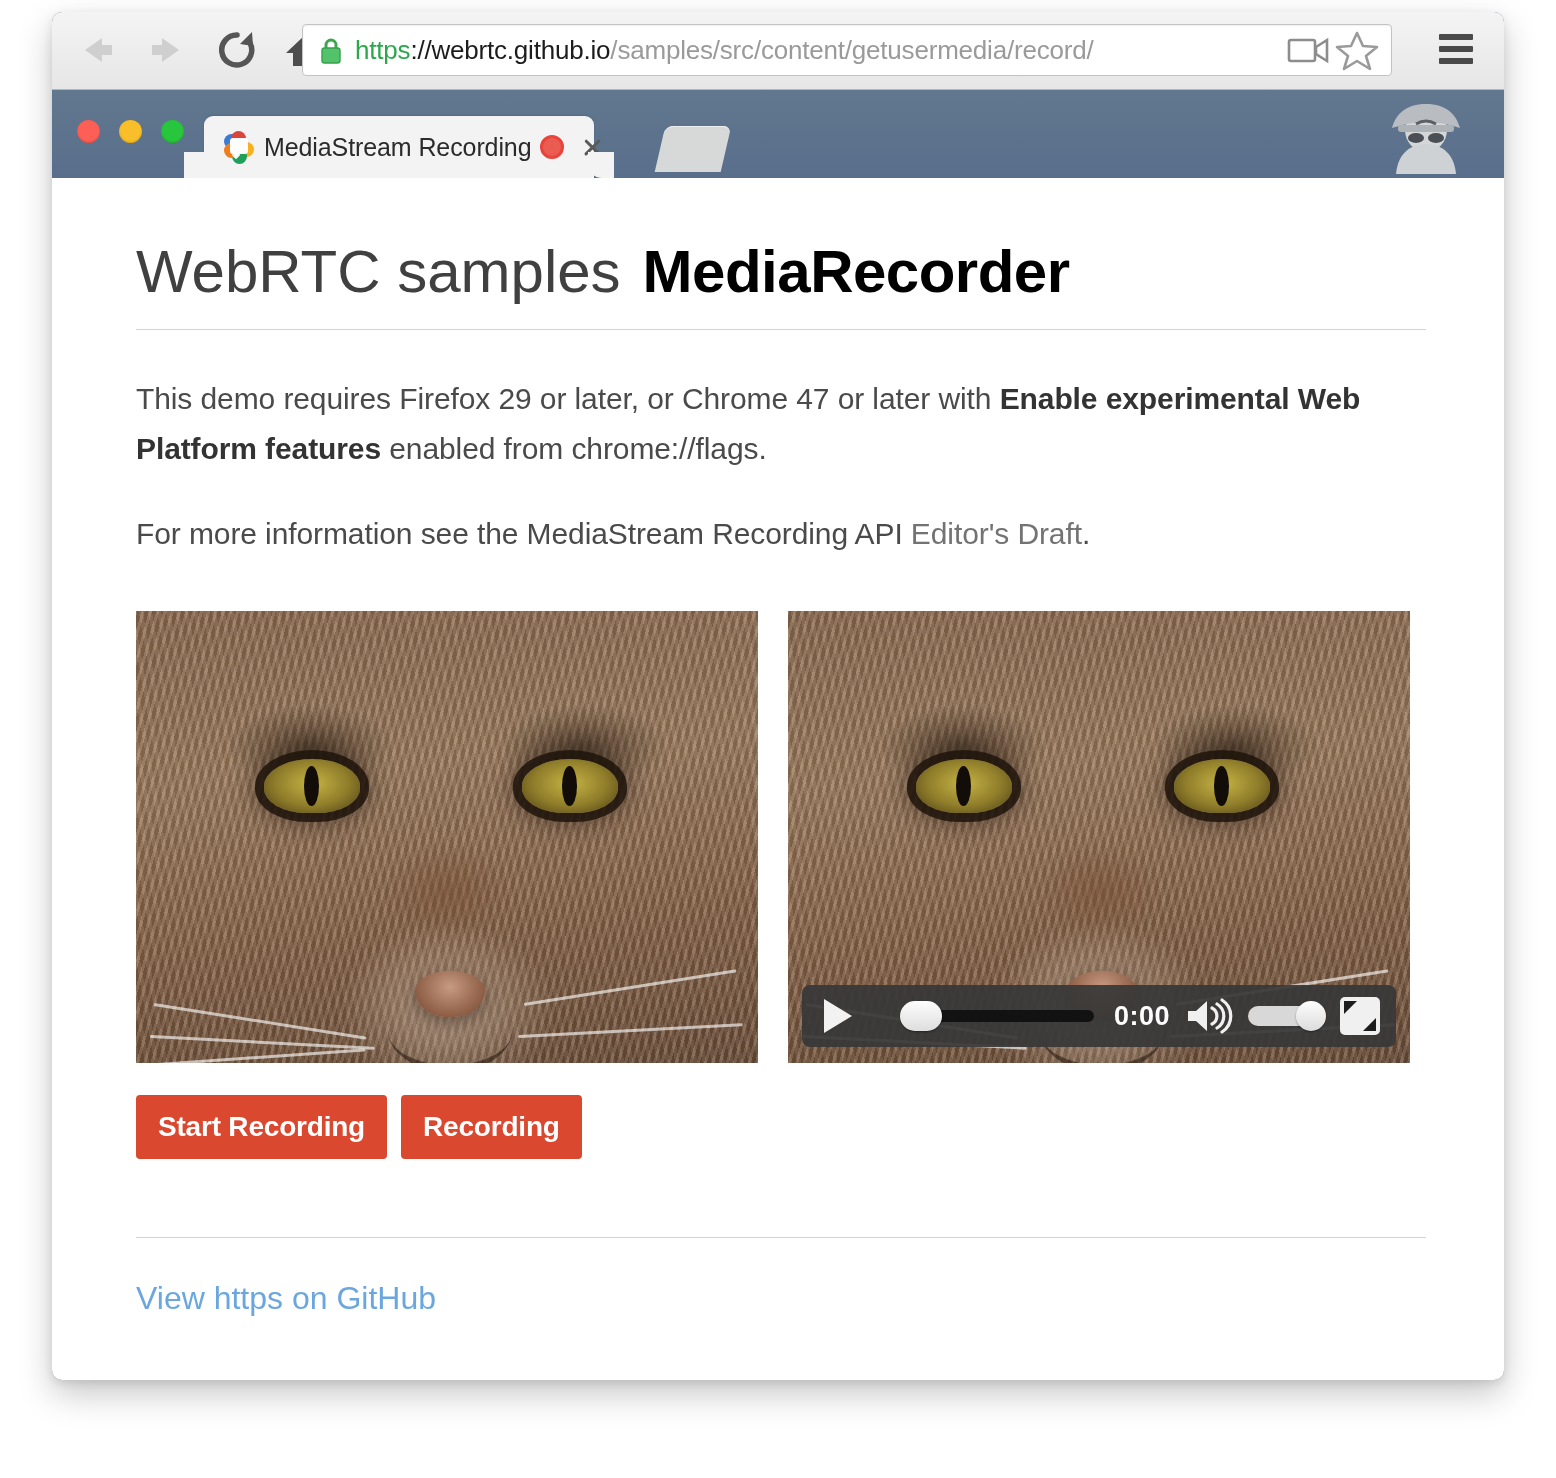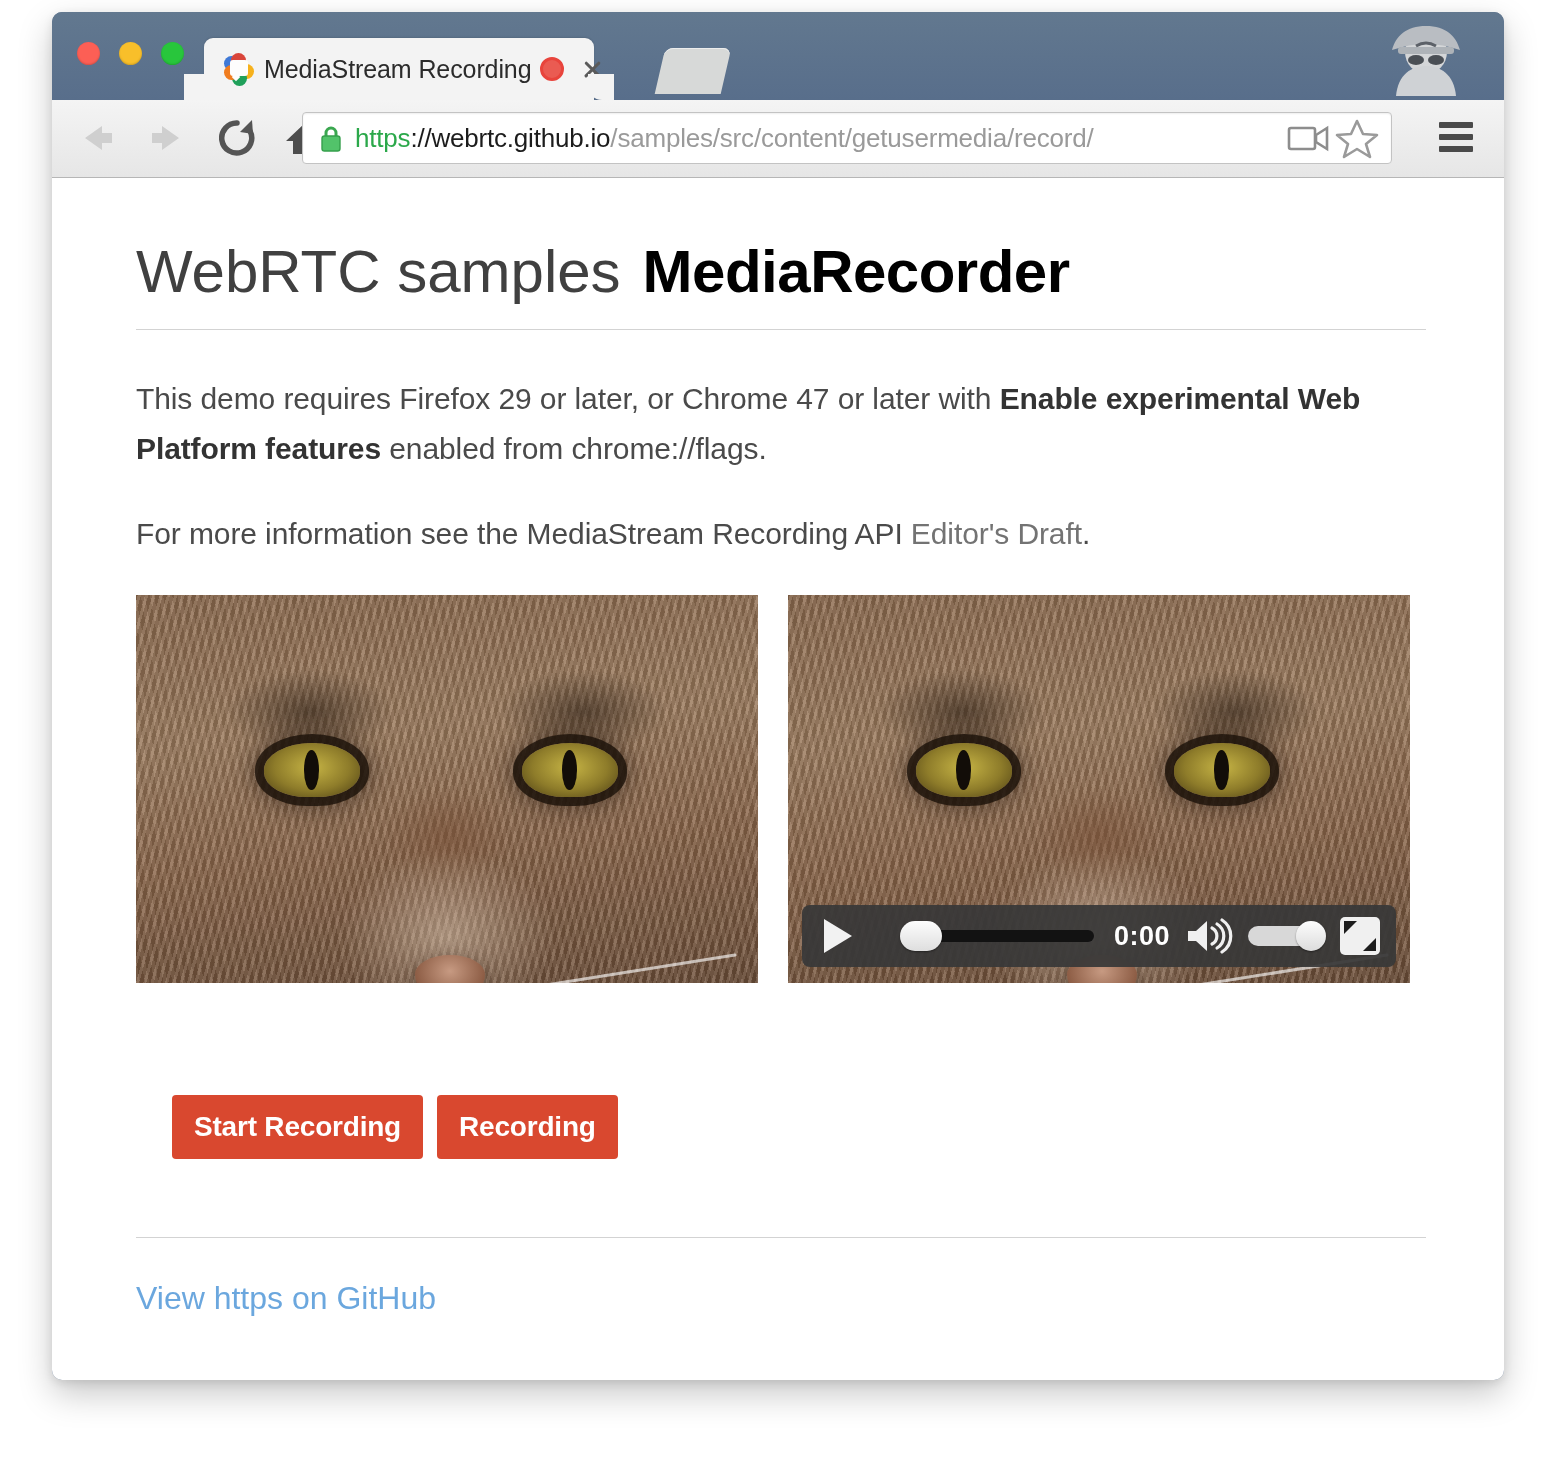--- a/index.html
+++ b/index.html
@@ -284,23 +284,23 @@
   .inline-link { color: #737373; text-decoration: none; }
 
   
   #videos {
     position: relative;
     margin-top: 36px;
     height: 474px;
   }
   .video-box {
     position: absolute;
-    top: 0;
+    top: 16px;
     width: 622px;
-    height: 388px;
+    height: 452px;
     overflow: hidden;
     background: #6b4a33;
   }
   #video-live      { left: 0px; }
   #video-recorded  { left: 652px; }
 
   
   .cat {
     position: absolute;
     inset: 0;
@@ -450,21 +450,20 @@
     border-right: 13px solid #1d1d1d;
     border-top: 13px solid transparent;
   }
 
   
   #button-row {
     display: flex;
     gap: 14px;
     margin-top: 26px;
     align-items: flex-start;
-    margin-left: 36px;
   }
   .action-btn {
     background: #d9482f;
     color: #ffffff;
     font-size: 28px;
     font-weight: bold;
     border: none;
     padding: 0 22px;
     height: 64px;
     border-radius: 4px;
@@ -485,55 +484,20 @@
     margin-top: 42px;
     font-size: 32px;
     color: #6ba7de;
     text-decoration: none;
   }
 </style>
 </head>
 <body>
 
 <div id="browser-window">
-
-  <div id="titlebar">
-
-    <div class="traffic-lights">
-      <div class="light red"></div>
-      <div class="light yellow"></div>
-      <div class="light green"></div>
-    </div>
-
-    <div id="tab-active">
-      <div class="favicon">
-        <div class="petal p-blue"></div>
-        <div class="petal p-top"></div>
-        <div class="petal p-right"></div>
-        <div class="petal p-bottom"></div>
-        <div class="petal p-left"></div>
-        <div class="fav-center"></div>
-      </div>
-      <span id="tab-title">MediaStream Recording</span>
-      <div id="tab-record-dot"></div>
-      <div id="tab-close"></div>
-    </div>
-
-    <div id="new-tab-button"></div>
-
-    <svg id="incognito-avatar" viewBox="0 0 88 84">
-      <ellipse cx="44" cy="36" rx="21" ry="22" fill="#d4d6d8"></ellipse>
-      <path d="M14 80 C16 58 30 50 44 50 C58 50 72 58 74 80 Z" fill="#cfd2d5"></path>
-      <path d="M10 34 C14 20 24 10 44 10 C64 10 74 20 78 34 C66 30 56 28 44 28 C32 28 22 30 10 34 Z" fill="#b9bdc2"></path>
-      <rect x="16" y="31" width="56" height="7" rx="3" fill="#aeb3b8"></rect>
-      <ellipse cx="34" cy="44" rx="8" ry="5" fill="#4a4f55"></ellipse>
-      <ellipse cx="54" cy="44" rx="8" ry="5" fill="#4a4f55"></ellipse>
-      <path d="M34 30 Q44 24 54 30" stroke="#5c6168" stroke-width="3" fill="none"></path>
-    </svg>
-  </div>
 
   <div id="toolbar">
 
     <svg class="nav-btn" id="nav-back" viewBox="0 0 50 48">
       <path d="M30 12 L13 24 L30 36 L30 29 L40 29 L40 19 L30 19 Z" fill="#cfcfcf"></path>
     </svg>
     <svg class="nav-btn" id="nav-forward" viewBox="0 0 50 48">
       <path d="M20 12 L37 24 L20 36 L20 29 L10 29 L10 19 L20 19 Z" fill="#cfcfcf"></path>
     </svg>
     <svg class="nav-btn" id="nav-reload" viewBox="0 0 50 48">
@@ -562,20 +526,55 @@
           <path d="M22 4 L28 17 L42 18 L31 27 L35 40 L22 32 L9 40 L13 27 L2 18 L16 17 Z" fill="none" stroke="#9a9a9a" stroke-width="2.6" stroke-linejoin="round"></path>
         </svg>
       </div>
     </div>
 
     <div id="menu-button">
       <div class="menu-line"></div>
       <div class="menu-line"></div>
       <div class="menu-line"></div>
     </div>
+  </div>
+
+  <div id="titlebar">
+
+    <div class="traffic-lights">
+      <div class="light red"></div>
+      <div class="light yellow"></div>
+      <div class="light green"></div>
+    </div>
+
+    <div id="tab-active">
+      <div class="favicon">
+        <div class="petal p-blue"></div>
+        <div class="petal p-top"></div>
+        <div class="petal p-right"></div>
+        <div class="petal p-bottom"></div>
+        <div class="petal p-left"></div>
+        <div class="fav-center"></div>
+      </div>
+      <span id="tab-title">MediaStream Recording</span>
+      <div id="tab-record-dot"></div>
+      <div id="tab-close"></div>
+    </div>
+
+    <div id="new-tab-button"></div>
+
+    <svg id="incognito-avatar" viewBox="0 0 88 84">
+      <ellipse cx="44" cy="36" rx="21" ry="22" fill="#d4d6d8"></ellipse>
+      <path d="M14 80 C16 58 30 50 44 50 C58 50 72 58 74 80 Z" fill="#cfd2d5"></path>
+      <path d="M10 34 C14 20 24 10 44 10 C64 10 74 20 78 34 C66 30 56 28 44 28 C32 28 22 30 10 34 Z" fill="#b9bdc2"></path>
+      <rect x="16" y="31" width="56" height="7" rx="3" fill="#aeb3b8"></rect>
+      <ellipse cx="34" cy="44" rx="8" ry="5" fill="#4a4f55"></ellipse>
+      <ellipse cx="54" cy="44" rx="8" ry="5" fill="#4a4f55"></ellipse>
+      <path d="M34 30 Q44 24 54 30" stroke="#5c6168" stroke-width="3" fill="none"></path>
+    </svg>
   </div>
 
   <div id="page">
     <div id="content">
 
       <h1 id="page-heading">
         <a id="samples-link" href="#">WebRTC samples</a><span id="heading-title">MediaRecorder</span>
       </h1>
       <hr class="rule">
 

